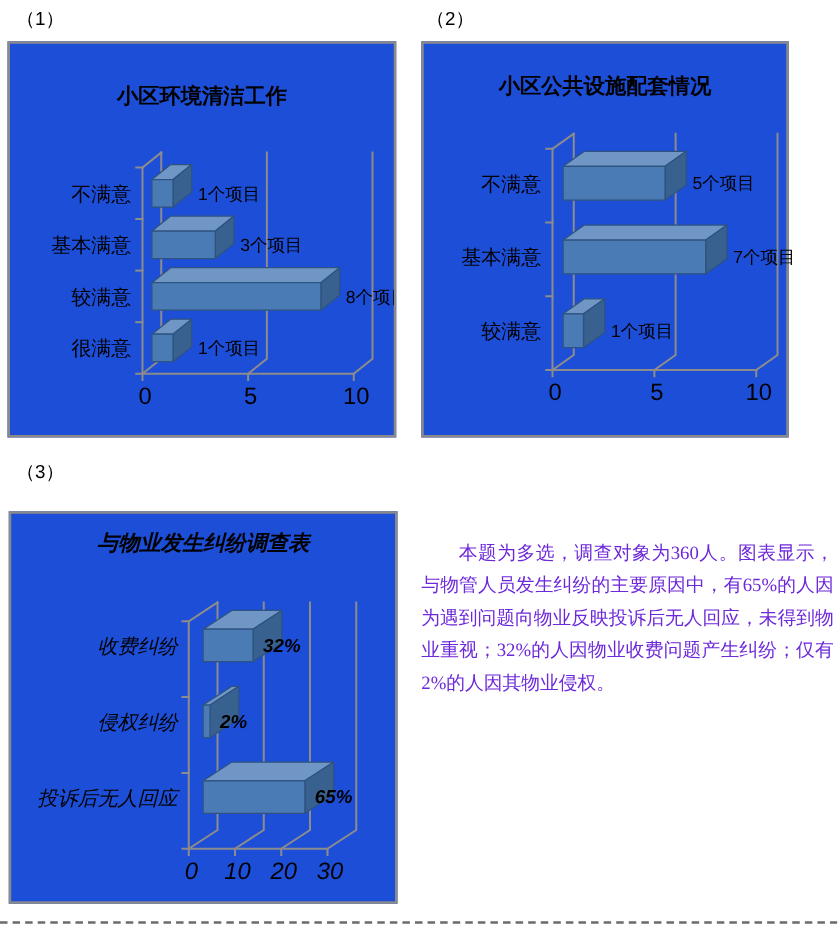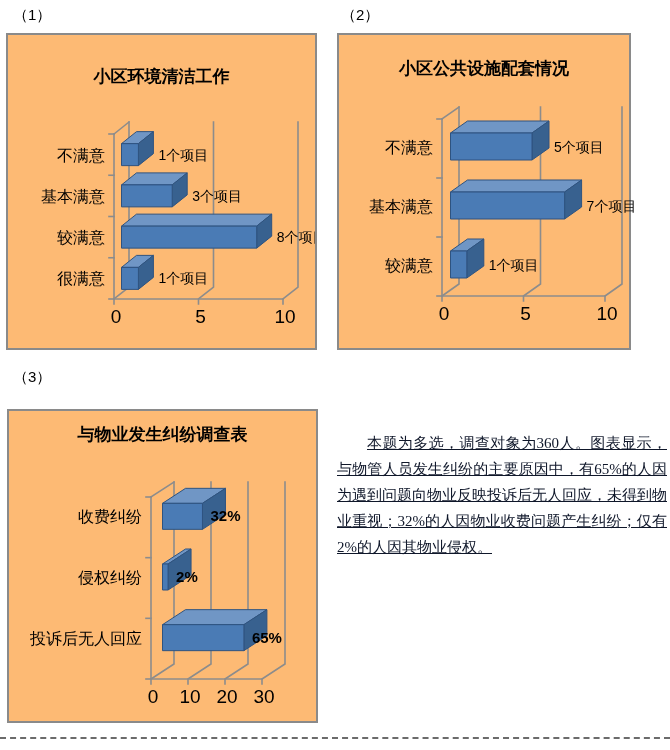--- a/index.html
+++ b/index.html
@@ -1,24 +1,24 @@
 <!DOCTYPE html>
 <html><head>
 <meta charset="utf-8">
 <style>
   html,body{margin:0;padding:0;background:#fff;}
   .page{position:relative;width:670px;height:750px;background:#fff;overflow:hidden;
         font-family:"Liberation Sans","DejaVu Sans",sans-serif;}
   .qlabel{position:absolute;font-size:15px;color:#000;}
-  .chart-box{position:absolute;border:2px solid #8a8a8a;background:#fdba74;box-sizing:border-box;}
+  .chart-box{position:absolute;border:2px solid #8a8a8a;background:#1d4ed8;box-sizing:border-box;}
   .chart-title{position:absolute;left:0;right:0;text-align:center;font-weight:bold;
                font-size:17px;color:#000;}
   .chart-box svg{position:absolute;left:0;top:0;font-family:"Liberation Sans","DejaVu Sans",sans-serif;}
   .analysis{position:absolute;left:337px;top:430px;width:330px;font-family:"Liberation Serif","DejaVu Serif",serif;
-            font-size:15px;line-height:26px;color:#0f172a;text-align:justify;text-decoration:underline;}
+            font-size:15px;line-height:26px;color:#6d28d9;text-align:justify;}
   .analysis p{margin:0;text-indent:2em;}
   .dashed-divider{position:absolute;left:0;right:0;top:737px;border-top:2px dashed #6b6b6b;}
 </style>
 </head>
 <body>
 
 <div class="page">
 
   <div class="qlabel" style="left:13px;top:6px;">（1）</div>
 
@@ -105,21 +105,21 @@
           <text x="268" y="285" text-anchor="middle" font-size="19">10</text>
           <text x="215" y="116.5" text-anchor="start" font-size="14" font-weight="normal">5个项目</text>
           <text x="247.60000000000002" y="175.5" text-anchor="start" font-size="14" font-weight="normal">7个项目</text>
           <text x="149.8" y="234.5" text-anchor="start" font-size="14" font-weight="normal">1个项目</text>
         </g>
       </svg>
   </div>
 
   <div class="qlabel" style="left:13px;top:368px;">（3）</div>
 
-  <div class="chart-box" style="left:7px;top:409px;width:311px;height:314px;">
+  <div class="chart-box" style="left:7px;top:409px;width:311px;height:314px;font-style:italic;">
     <div class="chart-title" style="top:12px;">与物业发生纠纷调查表</div>
     <svg id="chart-svg-2" width="307" height="310" viewBox="0 0 307 310">
         <g stroke="#8C8C8C" stroke-width="1.6" fill="none" stroke-linecap="square">
           <path d="M142 86 L165 71"></path>
           <path d="M142 86 L142 268"></path>
           <path d="M137 86 L142 86"></path>
           <path d="M137 146.66666666666666 L142 146.66666666666666"></path>
           <path d="M137 207.33333333333331 L142 207.33333333333331"></path>
           <path d="M137 268 L142 268"></path>
           <path d="M165 71 L165 253 L142 268 L142 273"></path>

